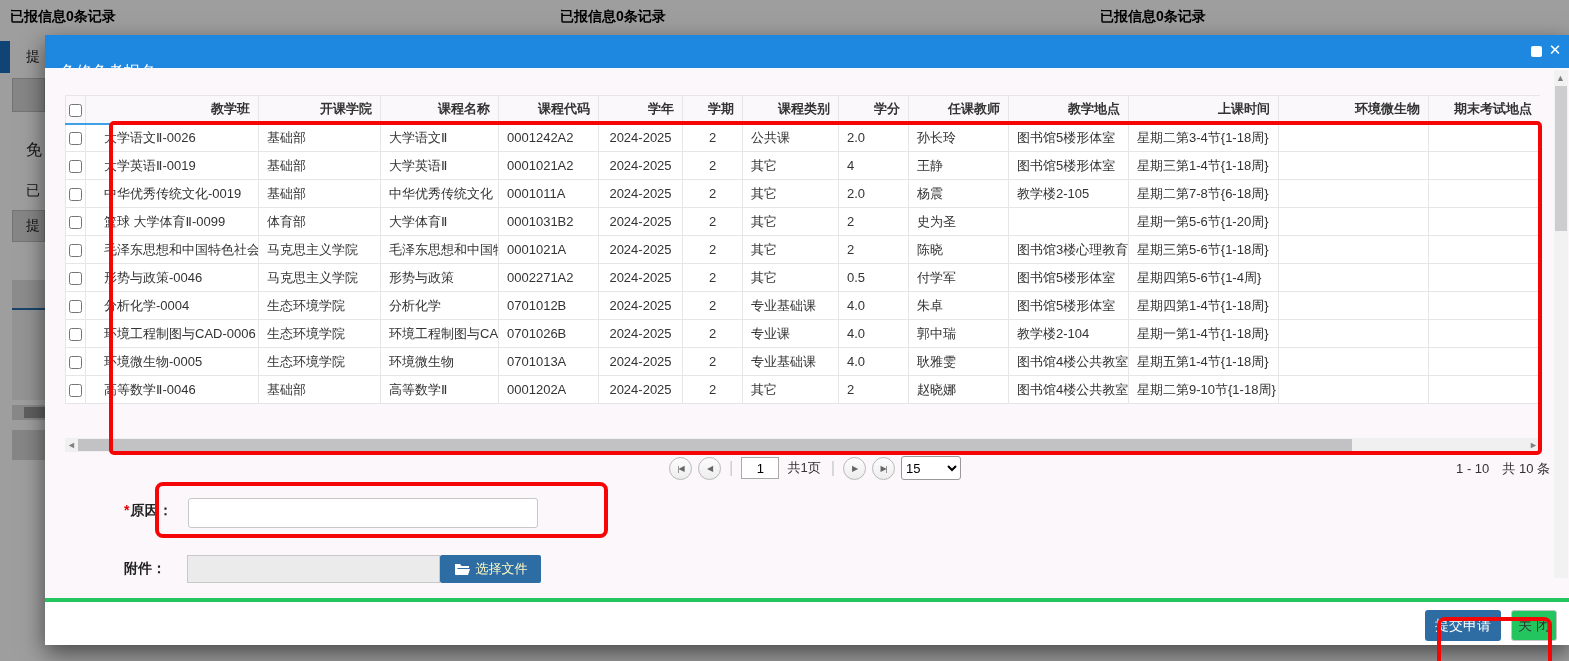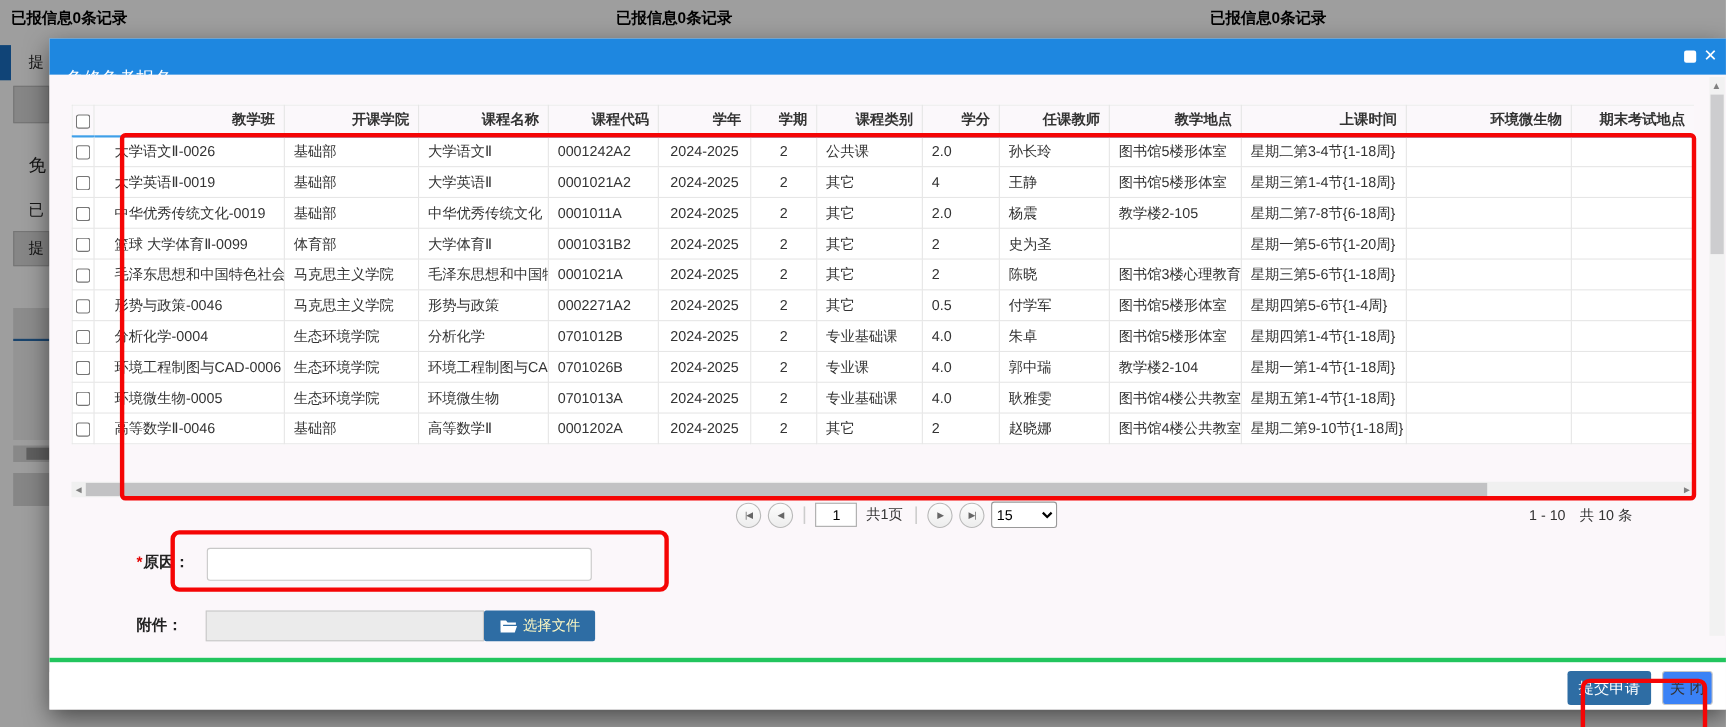--- a/index.html
+++ b/index.html
@@ -42,21 +42,21 @@
 
   
   .pagebar { position:absolute; left:624px; top:386px; height:28px; display:flex; align-items:center; gap:6px; }
   .pg-btn { width:23px; height:23px; border-radius:50%; border:1px solid #b9b9b9;
             background:linear-gradient(#fdfdfd,#ededed); color:#666; font-size:8px;
             display:flex; align-items:center; justify-content:center; letter-spacing:-1px; cursor:pointer; }
   .pg-sep { color:#ccc; font-size:17px; padding:0 2px; }
   .pg-input { width:38px; height:22px; border:1px solid #aaa; text-align:center; font-size:13px; background:#fff; }
   .pg-label { font-size:13px; color:#333; padding:0 2px; }
   .pg-select { width:60px; height:24px; font-size:13px; border:1px solid #999; border-radius:3px; background:#fff; }
-  .range-label { position:absolute; left:1345px; top:392px; width:160px; text-align:left; font-size:13px; color:#333; }
+  .range-label { position:absolute; left:1345px; top:392px; width:160px; text-align:right; font-size:13px; color:#333; }
 
   
   .form-label { position:absolute; font-size:14px; font-weight:bold; color:#222; }
   .req { color:#e30000; margin-right:1px; }
   .reason-input { position:absolute; left:143px; top:430px; width:350px; height:30px;
                   border:1px solid #c8c8c8; border-radius:3px; background:#fff; font-size:13px; padding:0 6px; }
   .attach-input { position:absolute; left:142px; top:487px; width:253px; height:28px;
                   border:1px solid #c8c8c8; background:#ebebeb; font-size:13px; padding:0 6px; }
   .attach-btn { position:absolute; left:395px; top:487px; width:101px; height:28px; border:none;
                 background:#2e6da4; color:#fef9c3; font-size:13px; border-radius:2px; cursor:pointer;
@@ -67,21 +67,21 @@
   .modal-hthumb { position:absolute; left:14px; top:1px; width:1432px; height:14px; background:#c6c6c8; }
 
   
   .modal-vscroll { position:absolute; left:1509px; top:35px; width:14px; height:508px; background:#f2f2f2; }
   .modal-vthumb { position:absolute; left:1px; top:16px; width:12px; height:145px; background:#cdcdcf; }
 
   
   .modal-footer { position:absolute; left:0; bottom:0; width:100%; height:47px; background:#fff; border-top:4px solid #22c55e; }
   .btn-submit { position:absolute; left:1380px; top:8px; width:76px; height:31px; background:#2e6da4;
                 color:#fff; border:none; border-radius:3px; font-size:14px; cursor:pointer; }
-  .btn-close { position:absolute; left:1466px; top:8px; width:46px; height:31px; background:#3b82f6;
+  .btn-close { position:absolute; left:1466px; top:8px; width:46px; height:31px; background:#22c55e;
                color:#333; border:1px solid #c6c6c6; border-radius:3px; font-size:14px; cursor:pointer; }
 
   
   .anno { position:absolute; border:4px solid #f50505; pointer-events:none; }
   .anno1 { left:64px; top:86px; width:1433px; height:334px; border-radius:5px; }
   .anno2 { left:110px; top:447px; width:453px; height:56px; border-radius:8px; }
   .anno3 { left:1392px; top:582px; width:115px; height:62px; border-radius:8px; }
 </style>
 </head>
 <body>

